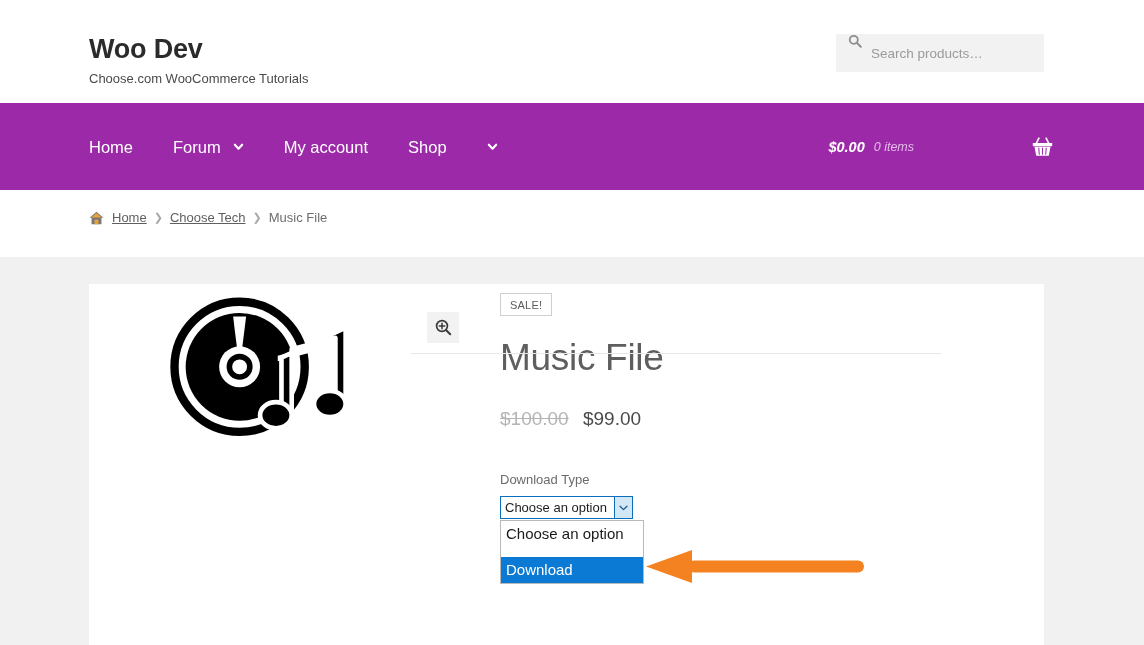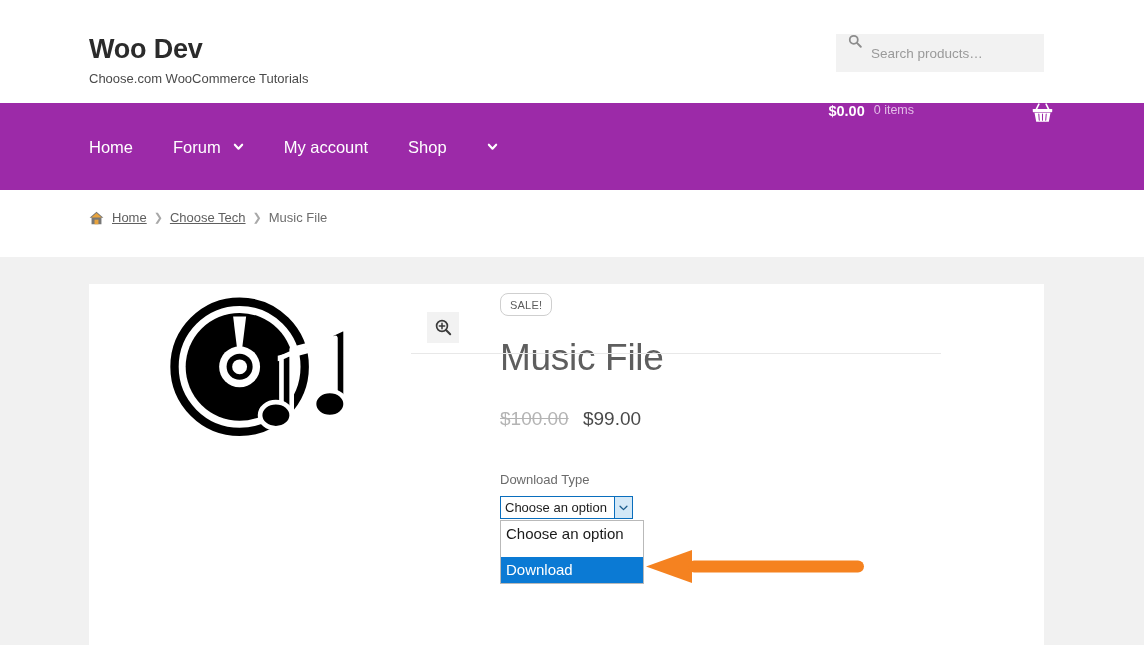--- a/index.html
+++ b/index.html
@@ -122,21 +122,22 @@
     width: 11px;
     height: 11px;
   }
 
   .cart-area {
     position: absolute;
     right: 91px;
     top: 0;
     height: 87px;
     display: flex;
-    align-items: flex-start;
+    align-items: center;
+    font-style: italic;
   }
   .cart-amount {
     color: #ffffff;
     font-size: 14.5px;
     font-weight: bold;
     white-space: nowrap;
   }
   .cart-count {
     color: #e4bde8;
     font-size: 12.5px;
@@ -229,21 +230,21 @@
   
   .summary {
     position: absolute;
     left: 411px;
     top: 0;
     width: 530px;
   }
   .sale-badge {
     display: inline-block;
     border: 1px solid #cfcfcf;
-    border-radius: 8px;
+    border-radius: 0;
     padding: 5px 9px 4px 9px;
     font-size: 11px;
     color: #5c5c5c;
     letter-spacing: 0.2px;
     margin-top: 9px;
     line-height: 12px;
   }
   .product-title {
     margin: 0;
     margin-top: 20px;

